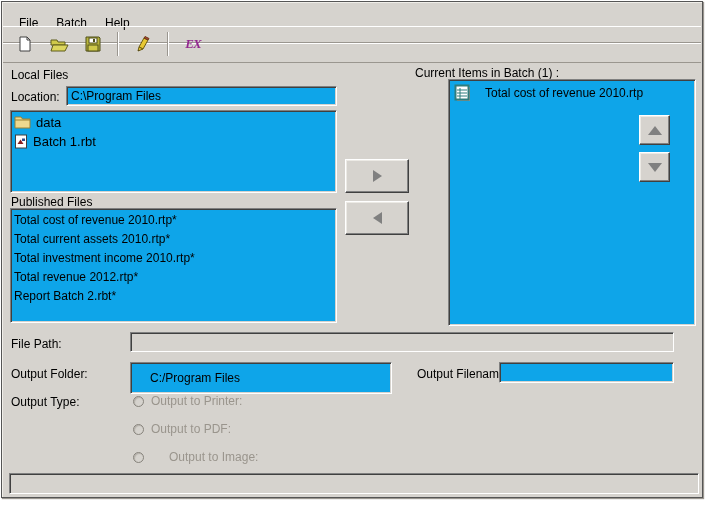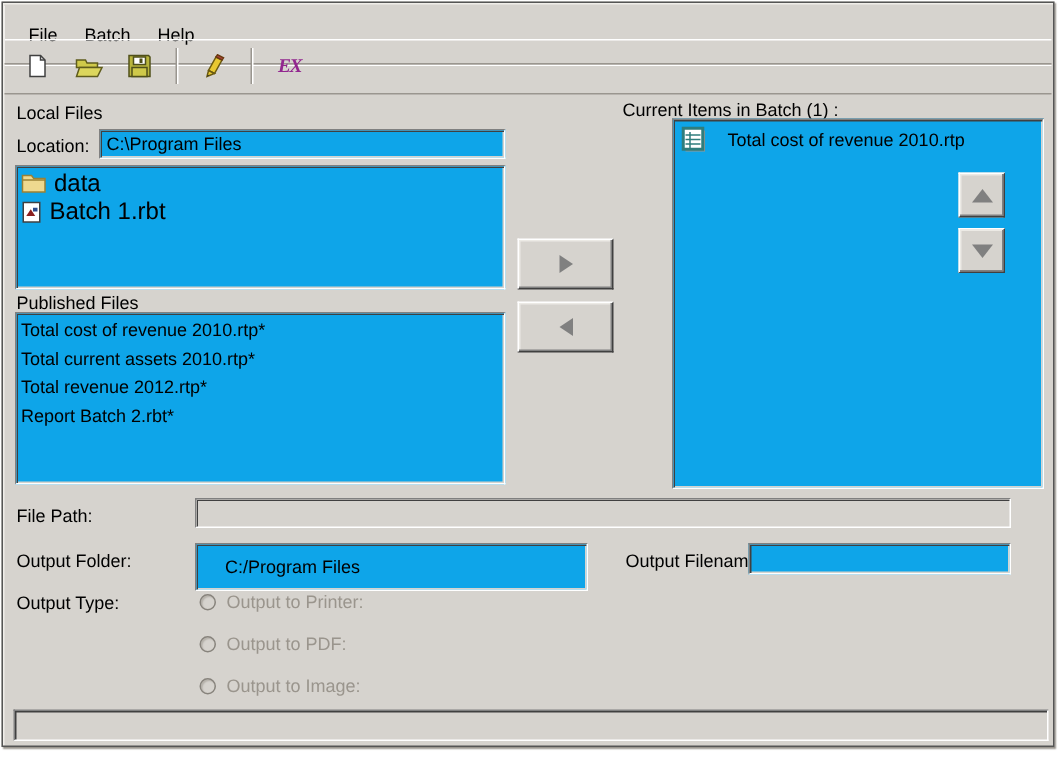--- a/index.html
+++ b/index.html
@@ -34,21 +34,21 @@
     border:1px solid #808080; border-right-color:#fff; border-bottom-color:#fff;
     box-shadow: inset 1px 1px 0 #404040, inset -1px -1px 0 #d6d3ce;
   }
   input.field {
     position:absolute; font-size:12px; font-family:"Liberation Sans",sans-serif;
     padding:1px 4px; outline:none;
   }
   input.disabled-field { background:#d6d3ce; color:#555; }
 
   .listbox { position:absolute; overflow:hidden; }
-  .list-item { display:flex; align-items:center; gap:5px; height:19px; padding:0 3px; font-size:16px; }
+  .list-item { display:flex; align-items:center; gap:5px; height:19px; padding:0 3px; font-size:13px; }
   .pub-item { height:19px; line-height:19px; padding-left:3px; font-size:12px; white-space:nowrap; }
   .batch-item { display:flex; align-items:center; gap:13px; height:22px; padding:3px 0 0 5px; font-size:12px; }
 
   .btn3d {
     position:absolute; background:#d6d3ce;
     border:1px solid; border-color:#ffffff #404040 #404040 #ffffff;
     box-shadow: inset -1px -1px 0 #808080, inset 1px 1px 0 #eceae5;
     display:flex; align-items:center; justify-content:center; cursor:default;
   }
   .arr-right { width:0; height:0; border-left:9px solid #808080; border-top:6px solid transparent; border-bottom:6px solid transparent; }
@@ -130,20 +130,21 @@
         <rect x="8" y="4.5" width="3" height="2.5" fill="#2b4a8b"></rect>
       </svg>
       <span>Batch 1.rbt</span>
     </div>
   </div>
 
   <div class="label" style="left:9px; top:193px;">Published Files</div>
   <div class="listbox sunken" style="left:8px; top:206px; width:327px; height:115px;">
     <div class="pub-item" style="margin-top:2px;">Total cost of revenue 2010.rtp*</div>
     <div class="pub-item">Total current assets 2010.rtp*</div>
+    <div class="pub-item">Total investment income 2010.rtp*</div>
     <div class="pub-item">Total revenue 2012.rtp*</div>
     <div class="pub-item">Report Batch 2.rbt*</div>
   </div>
 
   <div class="btn3d" style="left:343px; top:157px; width:64px; height:34px;">
     <span class="arr-right"></span>
   </div>
   <div class="btn3d" style="left:343px; top:199px; width:64px; height:34px;">
     <span class="arr-left"></span>
   </div>
@@ -180,20 +181,20 @@
   <div class="radio-row" style="left:131px; top:392px;">
     <span class="radio-circle"></span>
     <span class="label-dim" style="font-size:12px;">Output to Printer:</span>
   </div>
   <div class="radio-row" style="left:131px; top:420px;">
     <span class="radio-circle"></span>
     <span class="label-dim" style="font-size:12px;">Output to PDF:</span>
   </div>
   <div class="radio-row" style="left:131px; top:448px;">
     <span class="radio-circle"></span>
-    <span class="label-dim" style="font-size:12px;">Output to Image:</span>
+    <span class="label-dim" style="font-size:12px;margin-left:18px;">Output to Image:</span>
   </div>
 
   <div class="statusbar sunken">
     <span></span>
   </div>
 
 </div>
 
 </body></html>

